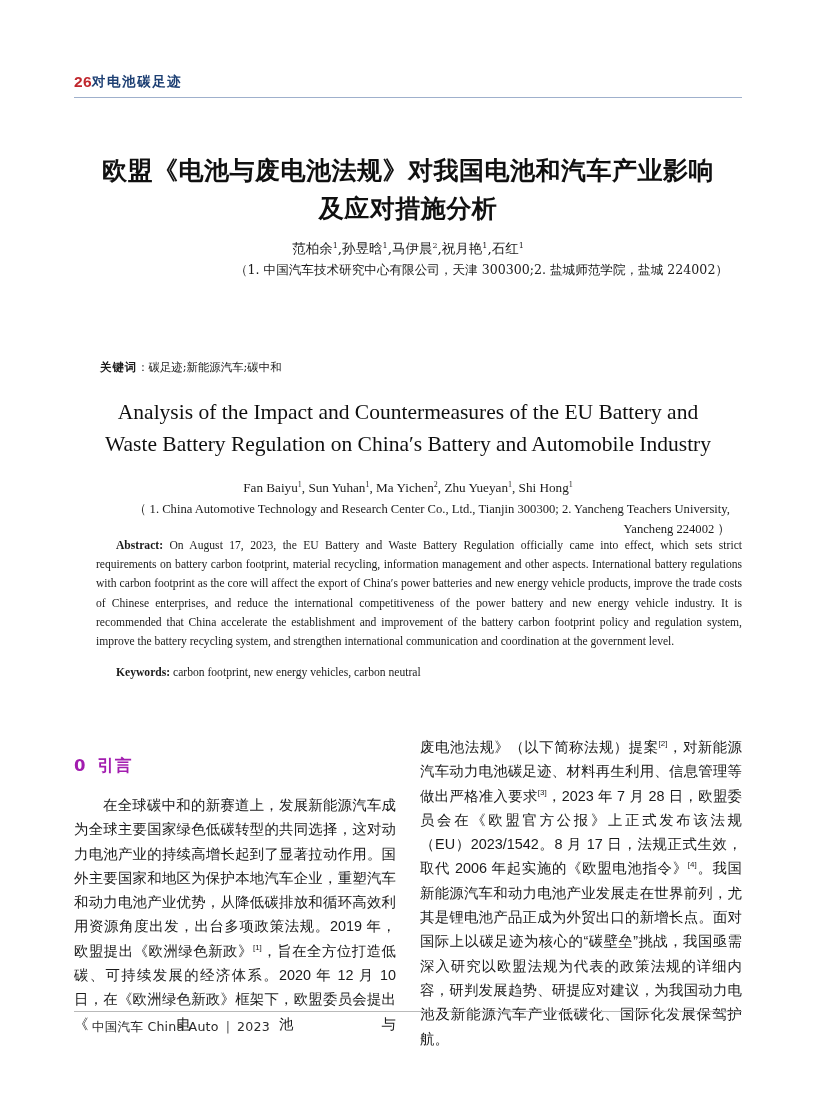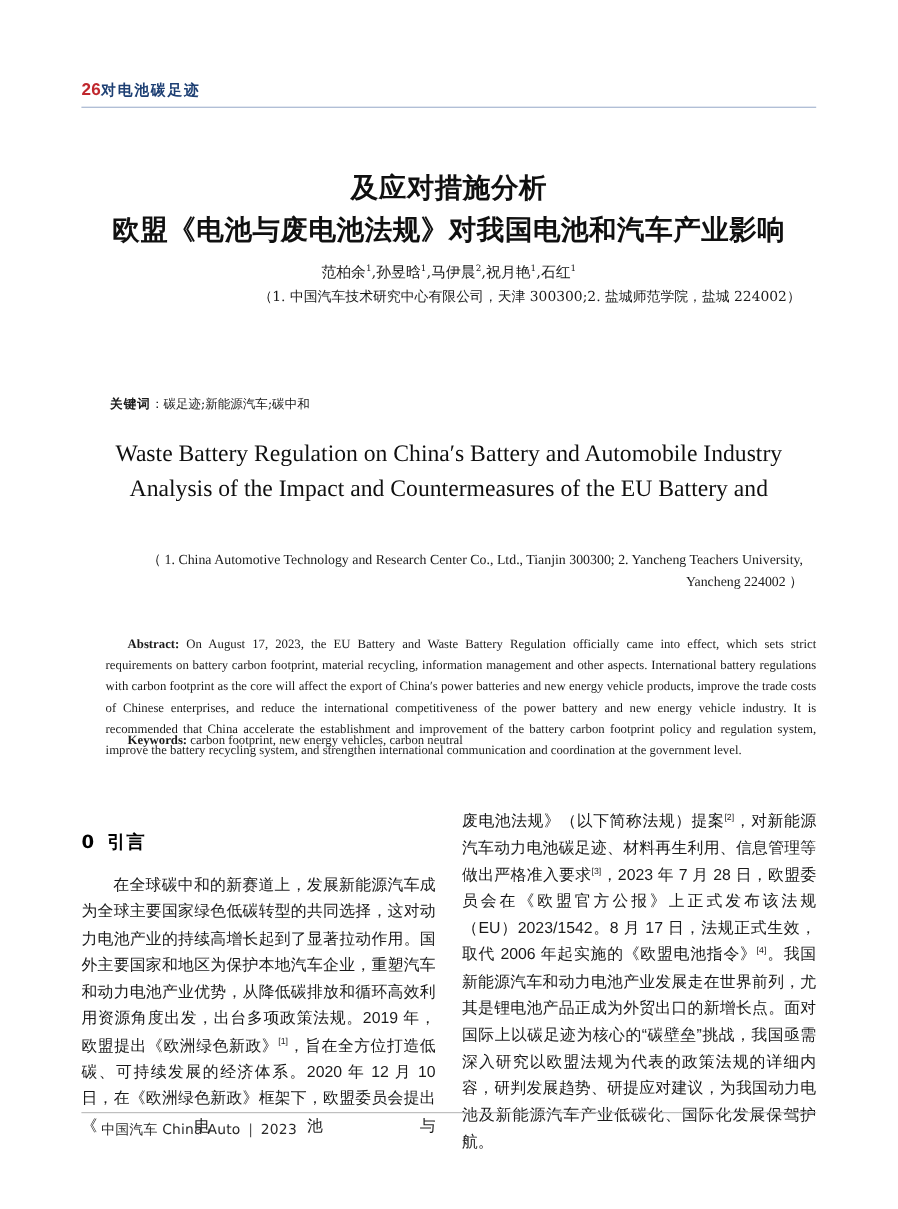--- a/index.html
+++ b/index.html
@@ -162,21 +162,21 @@
     font-family: "Liberation Serif", serif;
     font-size: 12.6px;
     line-height: 19.5px;
     color: #1a1a1a;
   }
 
   
   .en-abstract {
     position: absolute;
     left: 96px;
-    top: 576px;
+    top: 536px;
     width: 646px;
     font-family: "Liberation Serif", serif;
     font-size: 11.6px;
     line-height: 19.2px;
     text-align: justify;
     color: #1a1a1a;
     text-indent: 20px;
     -webkit-hyphens: auto;
     hyphens: auto;
   }
@@ -207,21 +207,21 @@
     width: 322px;
     height: 268px;
   }
   .col-left  { left: 0; }
   .col-right { left: 346px; }
 
   .sec-head {
     font-family: "DejaVu Sans", sans-serif;
     font-size: 16.5px;
     font-weight: bold;
-    color: #000000;
+    color: #a21caf;
     margin: 20px 0 0 0;
     letter-spacing: 1px;
   }
   .sec-head .num { margin-right: 11px; }
 
   .para {
     font-family: Liberation Sans, sans-serif;
     font-size: 14.4px;
     line-height: 24.3px;
     text-align: justify;
@@ -276,38 +276,41 @@
 
 <div class="page">
 
   <div class="runhead">
     <span class="runhead-num">26</span>
     <span class="runhead-label">对电池碳足迹</span>
   </div>
   <div class="runhead-rule"></div>
 
   <div class="cn-title">
+    <div>欧盟《电池与废电池法规》对我国电池和汽车产业影响</div>
     <div>及应对措施分析</div>
-    <div>欧盟《电池与废电池法规》对我国电池和汽车产业影响</div>
   </div>
 
   <div class="cn-authors">
     <span>范柏余<sup class="ref">1</sup></span>,<span>孙昱晗<sup class="ref">1</sup></span>,<span>马伊晨<sup class="ref">2</sup></span>,<span>祝月艳<sup class="ref">1</sup></span>,<span>石红<sup class="ref">1</sup></span>
   </div>
   <div class="cn-affil">（1. 中国汽车技术研究中心有限公司，天津 300300;2. 盐城师范学院，盐城 224002）</div>
 
   <div class="cn-keywords">
     <span class="lead">关键词</span><span>：碳足迹;新能源汽车;碳中和</span>
   </div>
 
   <div class="en-title">
+    <div>Analysis of the Impact and Countermeasures of the EU Battery and</div>
     <div>Waste Battery Regulation on China′s Battery and Automobile Industry</div>
-    <div>Analysis of the Impact and Countermeasures of the EU Battery and</div>
-  </div>
-
+  </div>
+
+  <div class="en-authors">
+    <span>Fan Baiyu<sup class="ref">1</sup></span>, <span>Sun Yuhan<sup class="ref">1</sup></span>, <span>Ma Yichen<sup class="ref">2</sup></span>, <span>Zhu Yueyan<sup class="ref">1</sup></span>, <span>Shi Hong<sup class="ref">1</sup></span>
+  </div>
   <div class="en-affil">
     <span>（ 1. China Automotive Technology and Research Center Co., Ltd., Tianjin 300300; 2. Yancheng Teachers University,</span>
     <span>Yancheng 224002 ）</span>
   </div>
 
   <div class="en-abstract">
     <span class="en-lead">Abstract:</span><span> On August 17, 2023, the EU Battery and Waste Battery Regulation officially came into effect, which sets strict requirements on battery carbon footprint, material recycling, information management and other aspects. International battery regulations with carbon footprint as the core will affect the export of China′s power batteries and new energy vehicle products, improve the trade costs of Chinese enterprises, and reduce the international competitiveness of the power battery and new energy vehicle industry. It is recommended that China accelerate the establishment and improvement of the battery carbon footprint policy and regulation system, improve the battery recycling system, and strengthen international communication and coordination at the government level.</span>
   </div>
   <div class="en-keywords">
     <span class="en-lead">Keywords:</span><span> carbon footprint, new energy vehicles, carbon neutral</span>

